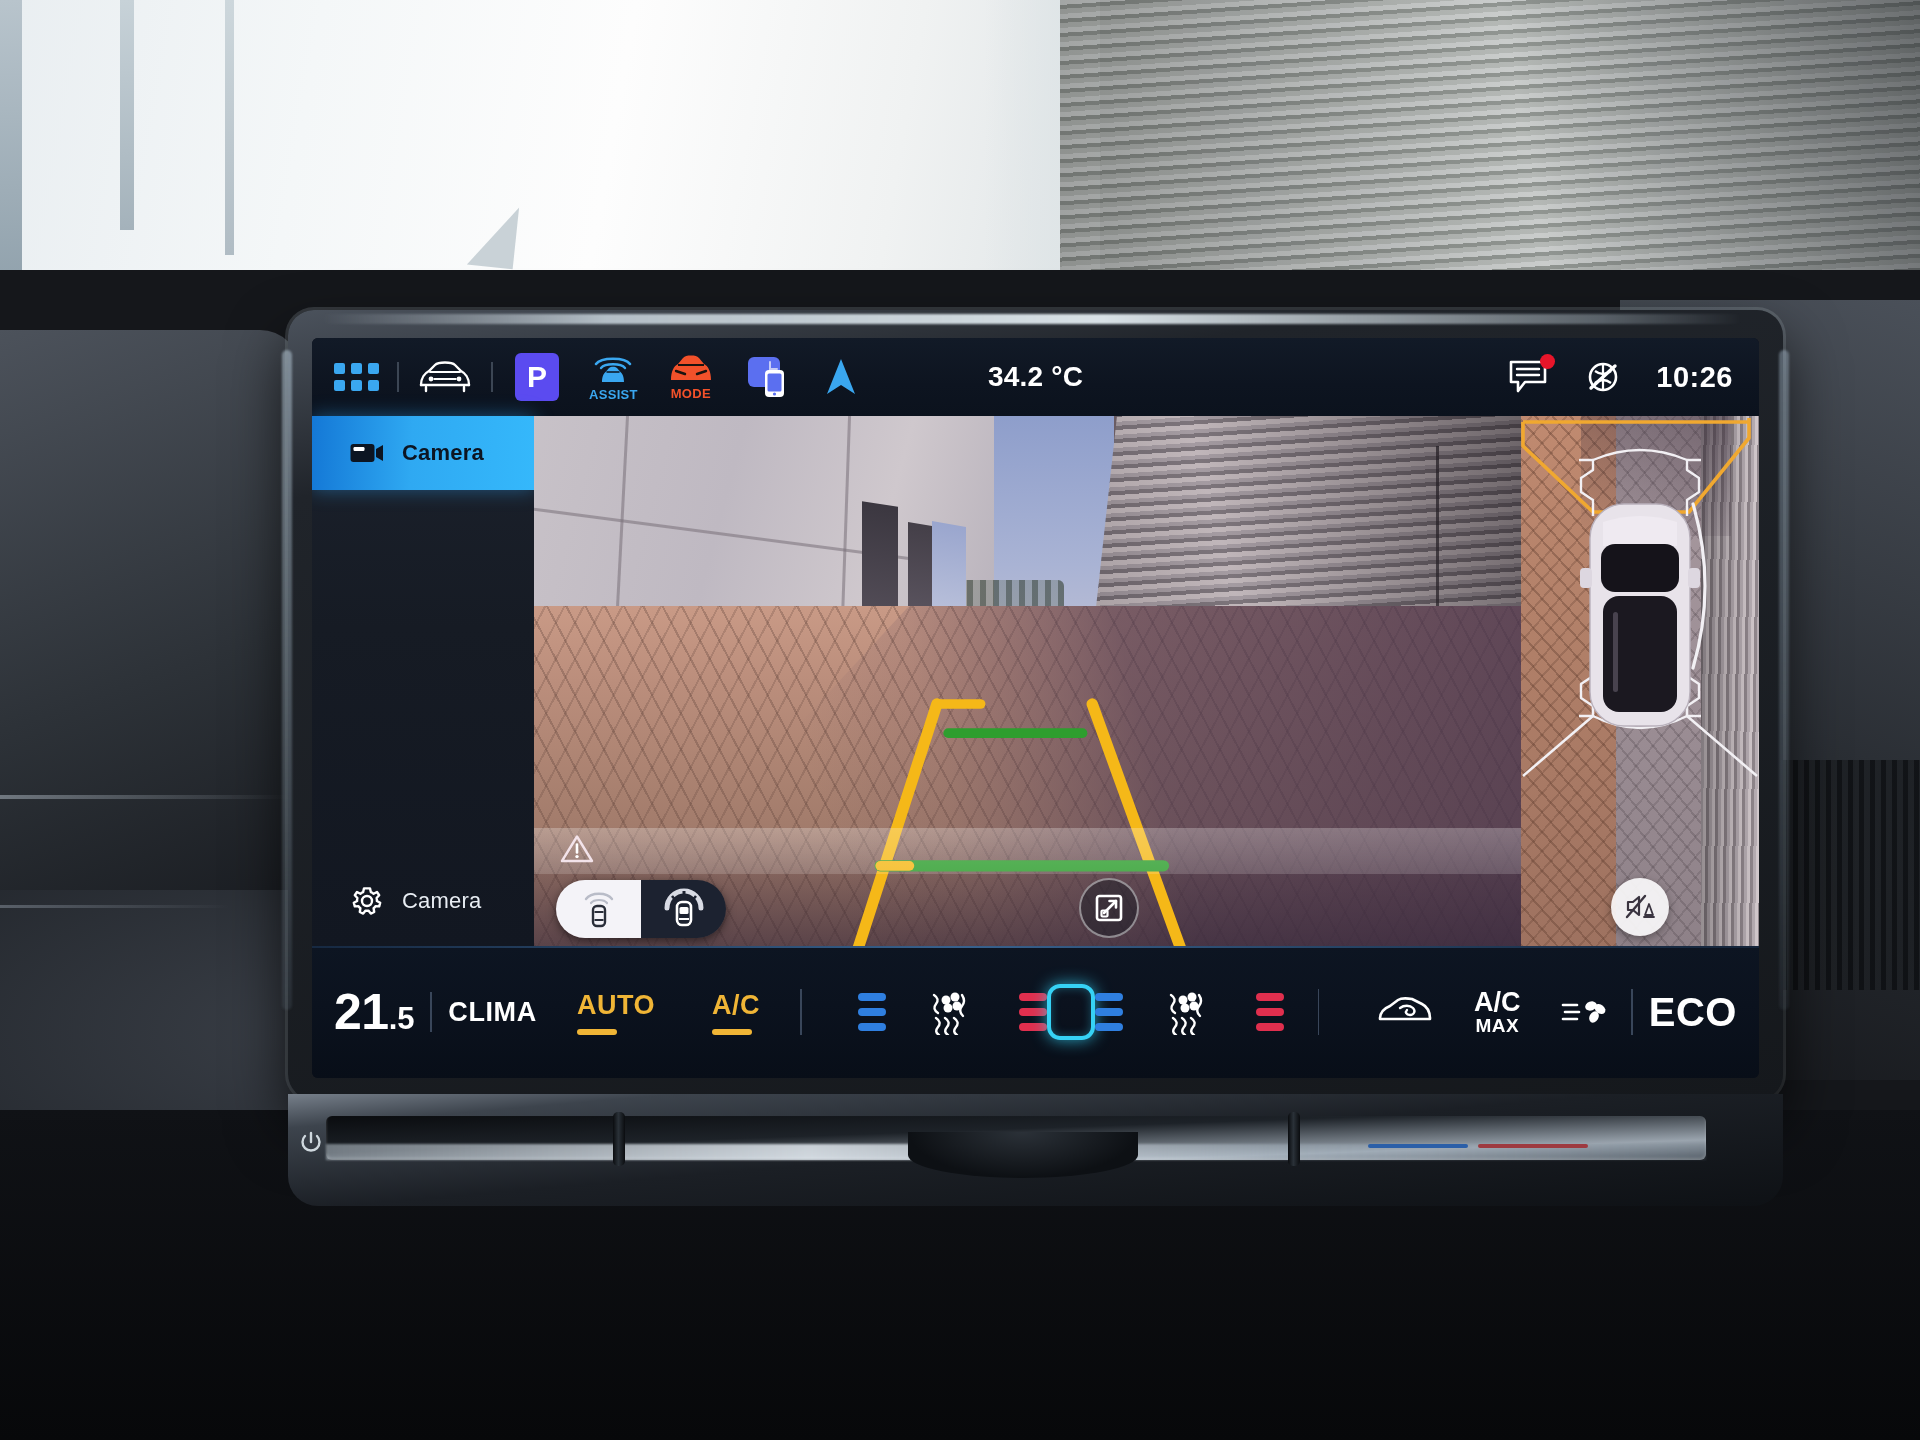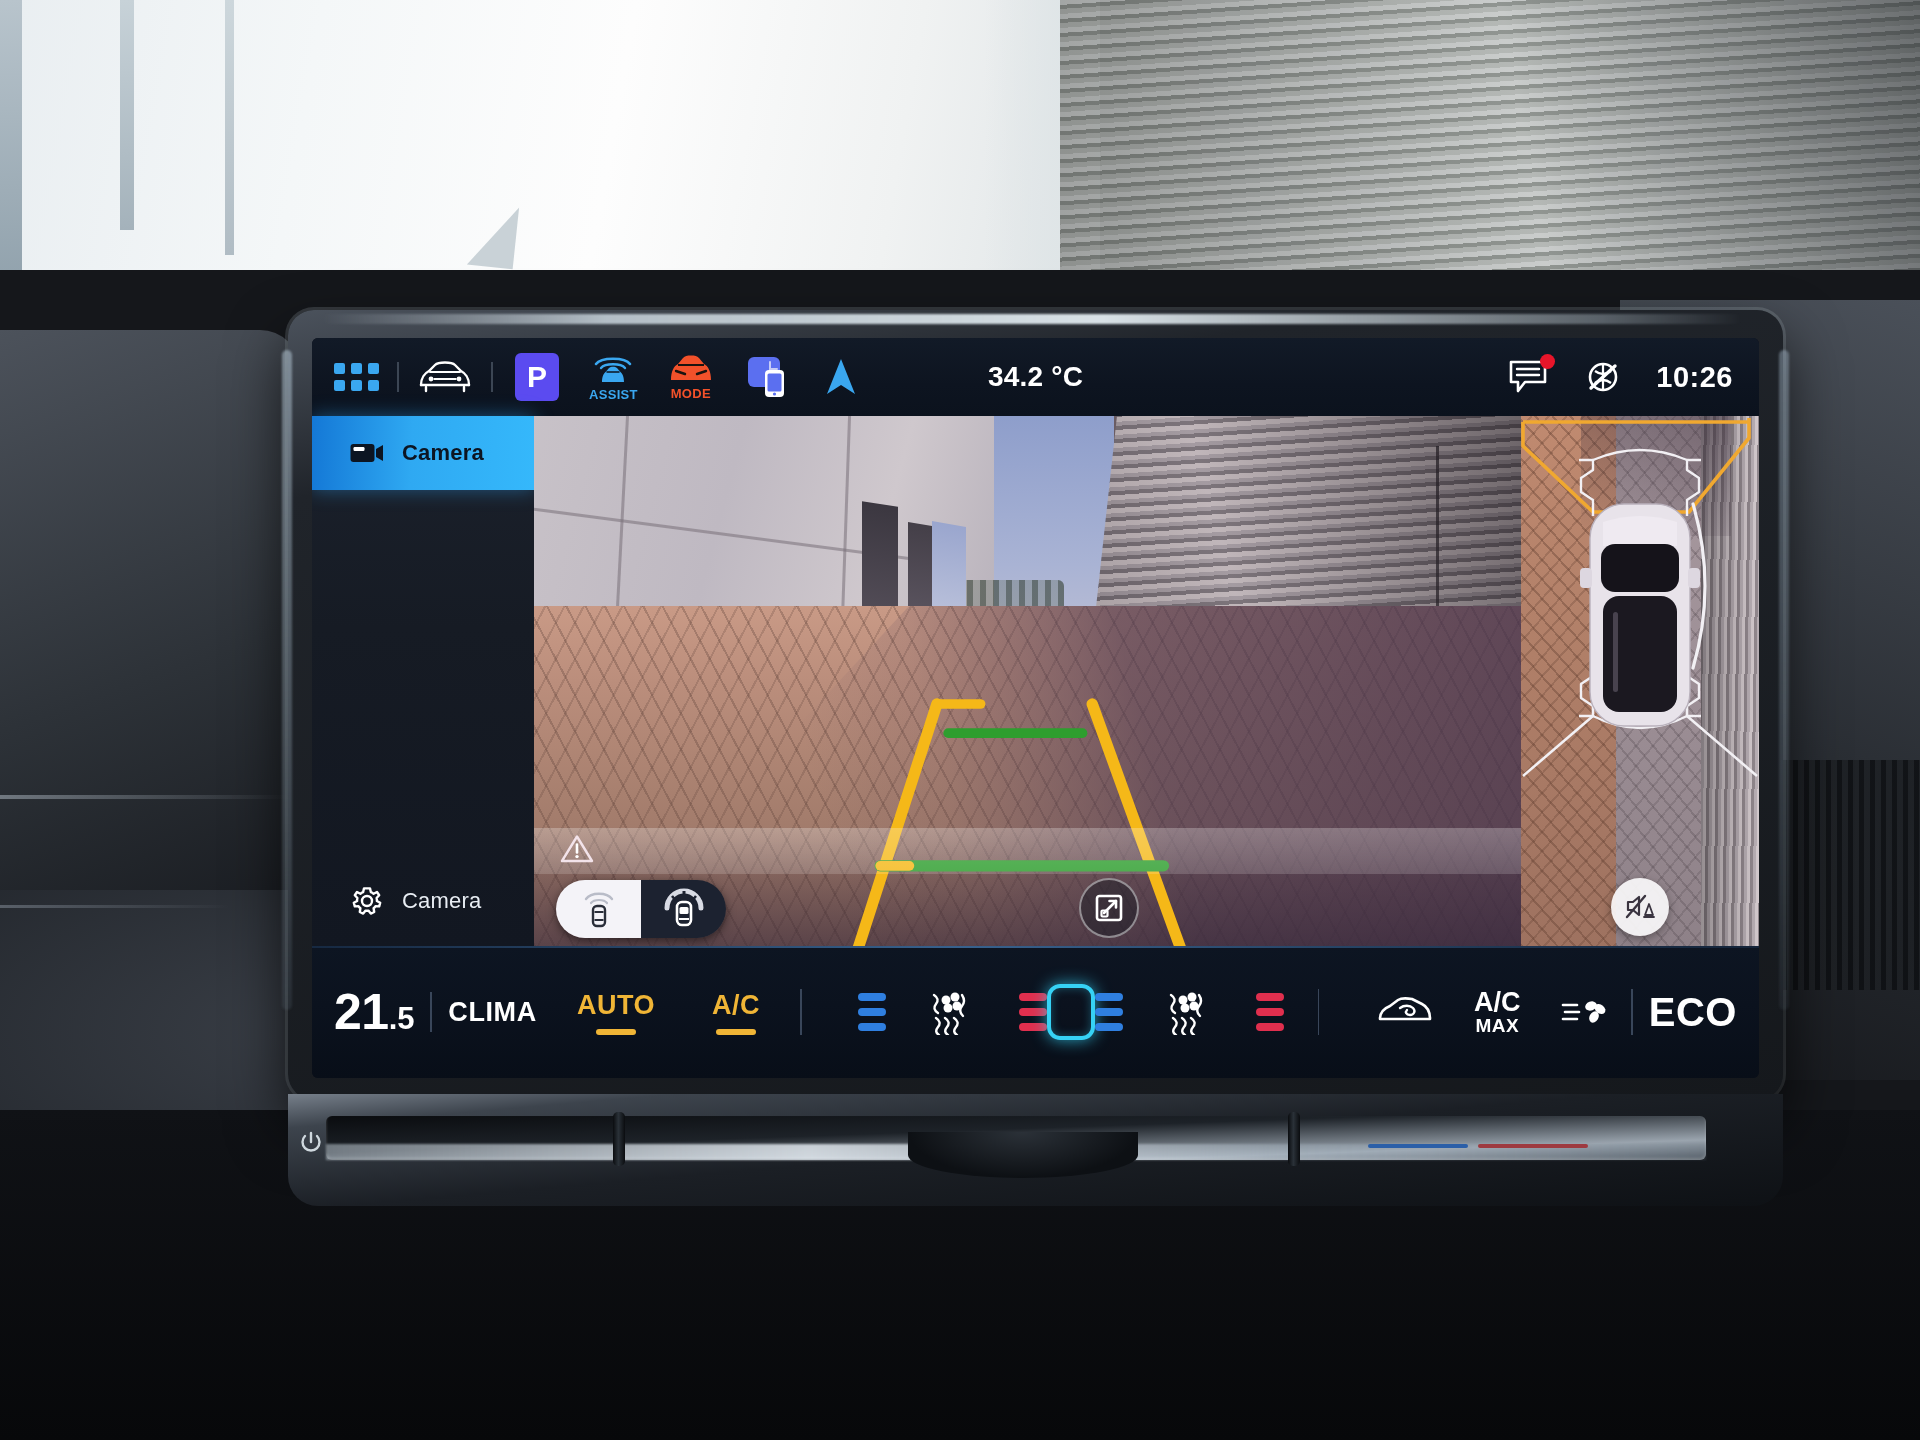--- a/index.html
+++ b/index.html
@@ -418,21 +418,21 @@
   }
   .cl-temp {
     color: #fff; font-weight: 700; display: flex; align-items: baseline;
   }
   .cl-temp .big { font-size: 50px; letter-spacing: -.5px; }
   .cl-temp .small { font-size: 31px; }
   .cl-div { width: 2px; height: 40px; background: #39465a; margin: 0 16px; }
   .cl-div.tall { height: 46px; }
   .cl-clima { color: #fff; font-size: 27px; font-weight: 700; letter-spacing: .6px; }
   .cl-btn {
-    display: flex; flex-direction: column; align-items: center; gap: 8px;
+    display: flex; flex-direction: column; align-items: flex-start; gap: 8px;
     cursor: pointer;
   }
   .cl-btn .lbl { color: #f0b536; font-size: 27px; font-weight: 700; letter-spacing: .5px; }
   .cl-btn .underline { width: 40px; height: 6px; border-radius: 3px; background: #f0b536; }
   .cl-bars { display: flex; flex-direction: column; gap: 7px; cursor: pointer; }
   .cl-bars i { display: block; width: 28px; height: 8px; border-radius: 4px; }
   .cl-bars.blue i { background: #2f7fe0; }
   .cl-bars.red i { background: #e02f4e; }
   .cl-icon { cursor: pointer; display: flex; align-items: center; justify-content: center; }
   .cl-square {

